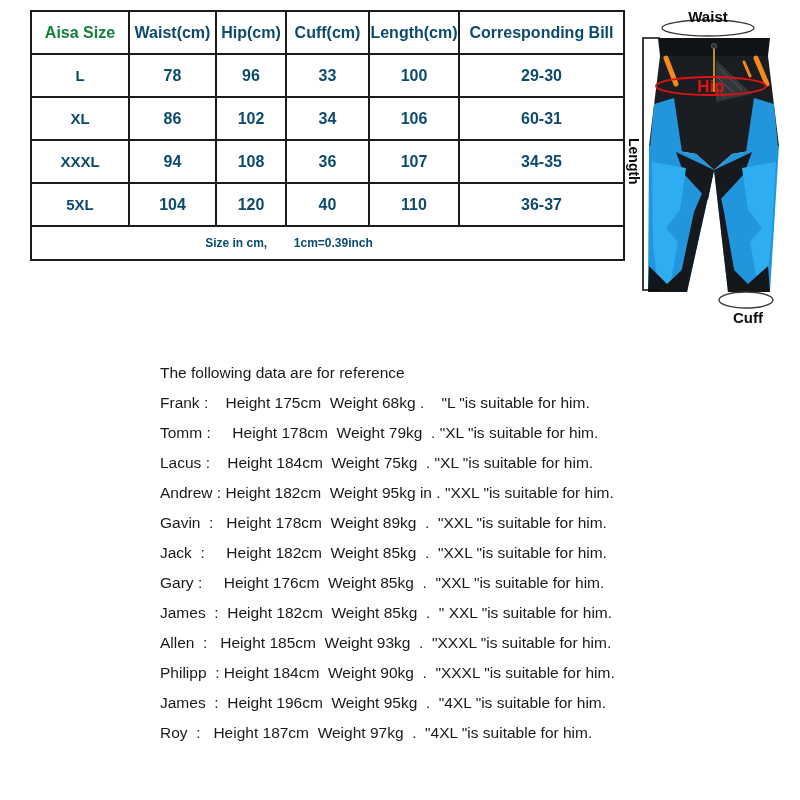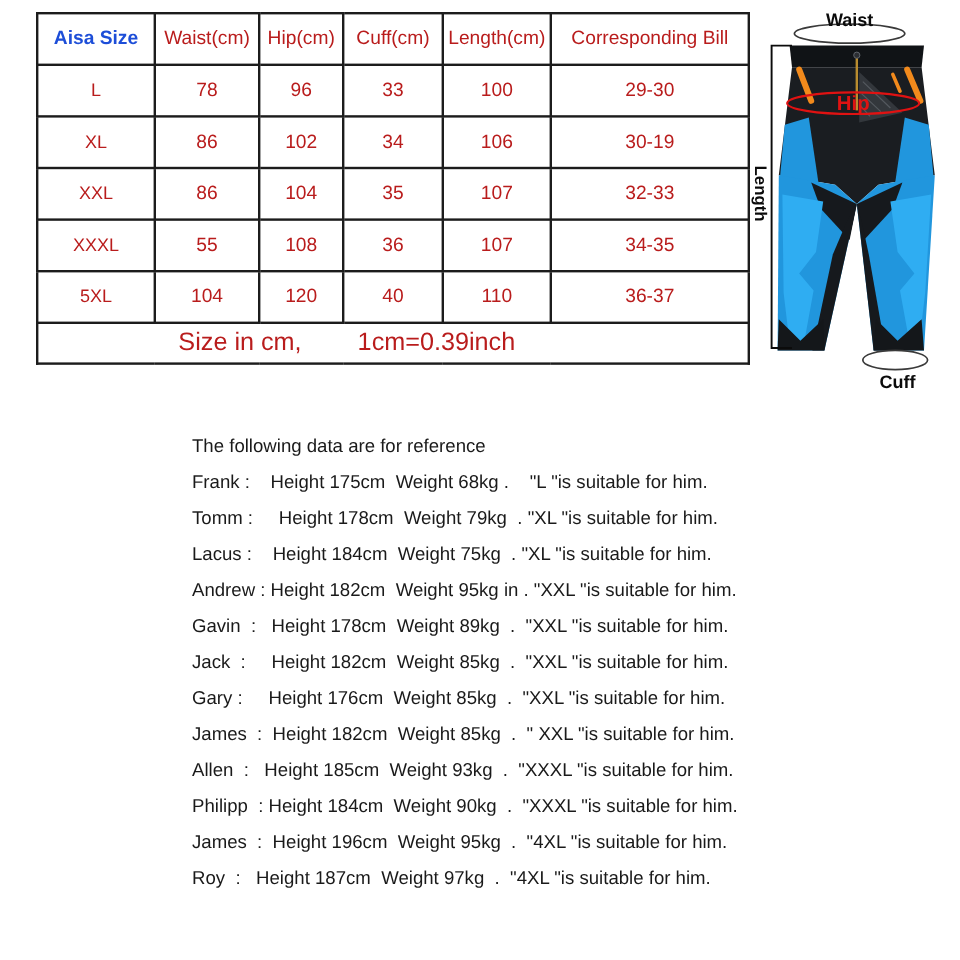--- a/index.html
+++ b/index.html
@@ -17,34 +17,34 @@
     position: absolute;
     left: 30px; top: 10px;
     border-collapse: collapse;
     table-layout: fixed;
   }
   .size-table th, .size-table td {
     border: 2px solid #1c1c1c;
     text-align: center;
     vertical-align: middle;
     font-size: 16px;
-    font-weight: 400;
-    color: #b91c1c;
+    font-weight: 700;
+    color: #0c4a6e;
     padding: 0;
   }
   .size-table thead th { height: 43px; }
   .size-table tbody td { height: 43px; }
   .size-table .aisa-header {
     font-weight: 700;
-    color: #1d4ed8;
+    color: #15803d;
   }
   .size-table .size-label { font-size: 15px; }
   .size-table .footer-cell {
     height: 34px;
-    font-size: 21px;
+    font-size: 12px;
     padding-right: 77px;
     white-space: pre;
     border-radius: 16px;
   }
 
   
   .pants-figure {
     position: absolute;
     left: 620px; top: 0;
     width: 180px; height: 340px;
@@ -94,33 +94,25 @@
       <td>33</td>
       <td>100</td>
       <td>29-30</td>
     </tr>
     <tr>
       <td class="size-label">XL</td>
       <td>86</td>
       <td>102</td>
       <td>34</td>
       <td>106</td>
-      <td>30-19</td>
-    </tr>
-    <tr>
-      <td class="size-label">XXL</td>
-      <td>86</td>
-      <td>104</td>
-      <td>35</td>
-      <td>107</td>
-      <td>32-33</td>
+      <td>60-31</td>
     </tr>
     <tr>
       <td class="size-label">XXXL</td>
-      <td>55</td>
+      <td>94</td>
       <td>108</td>
       <td>36</td>
       <td>107</td>
       <td>34-35</td>
     </tr>
     <tr>
       <td class="size-label">5XL</td>
       <td>104</td>
       <td>120</td>
       <td>40</td>

